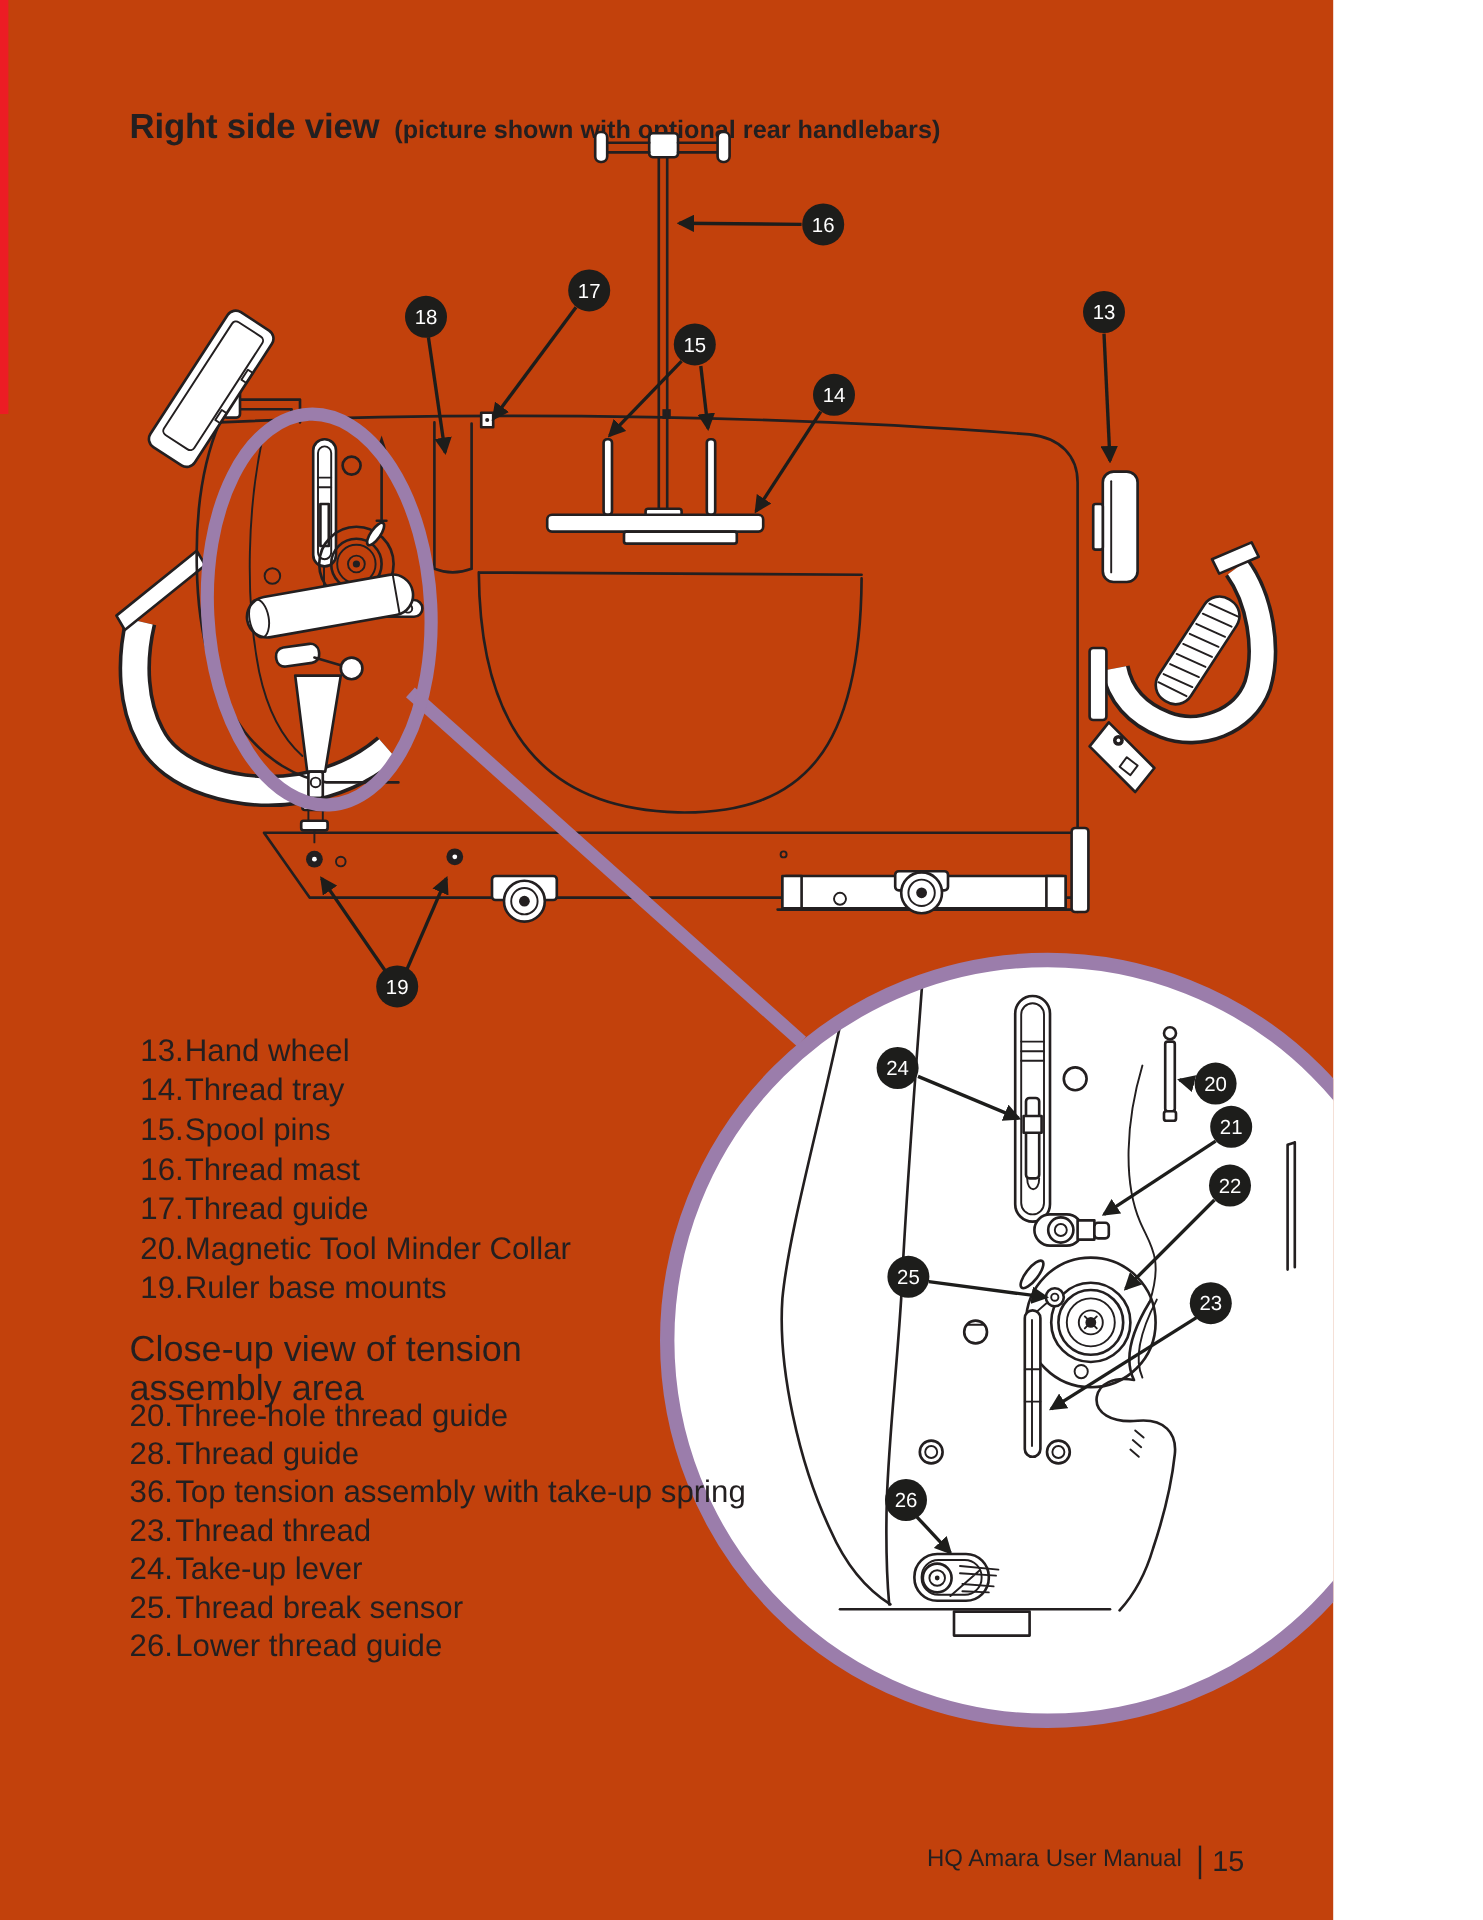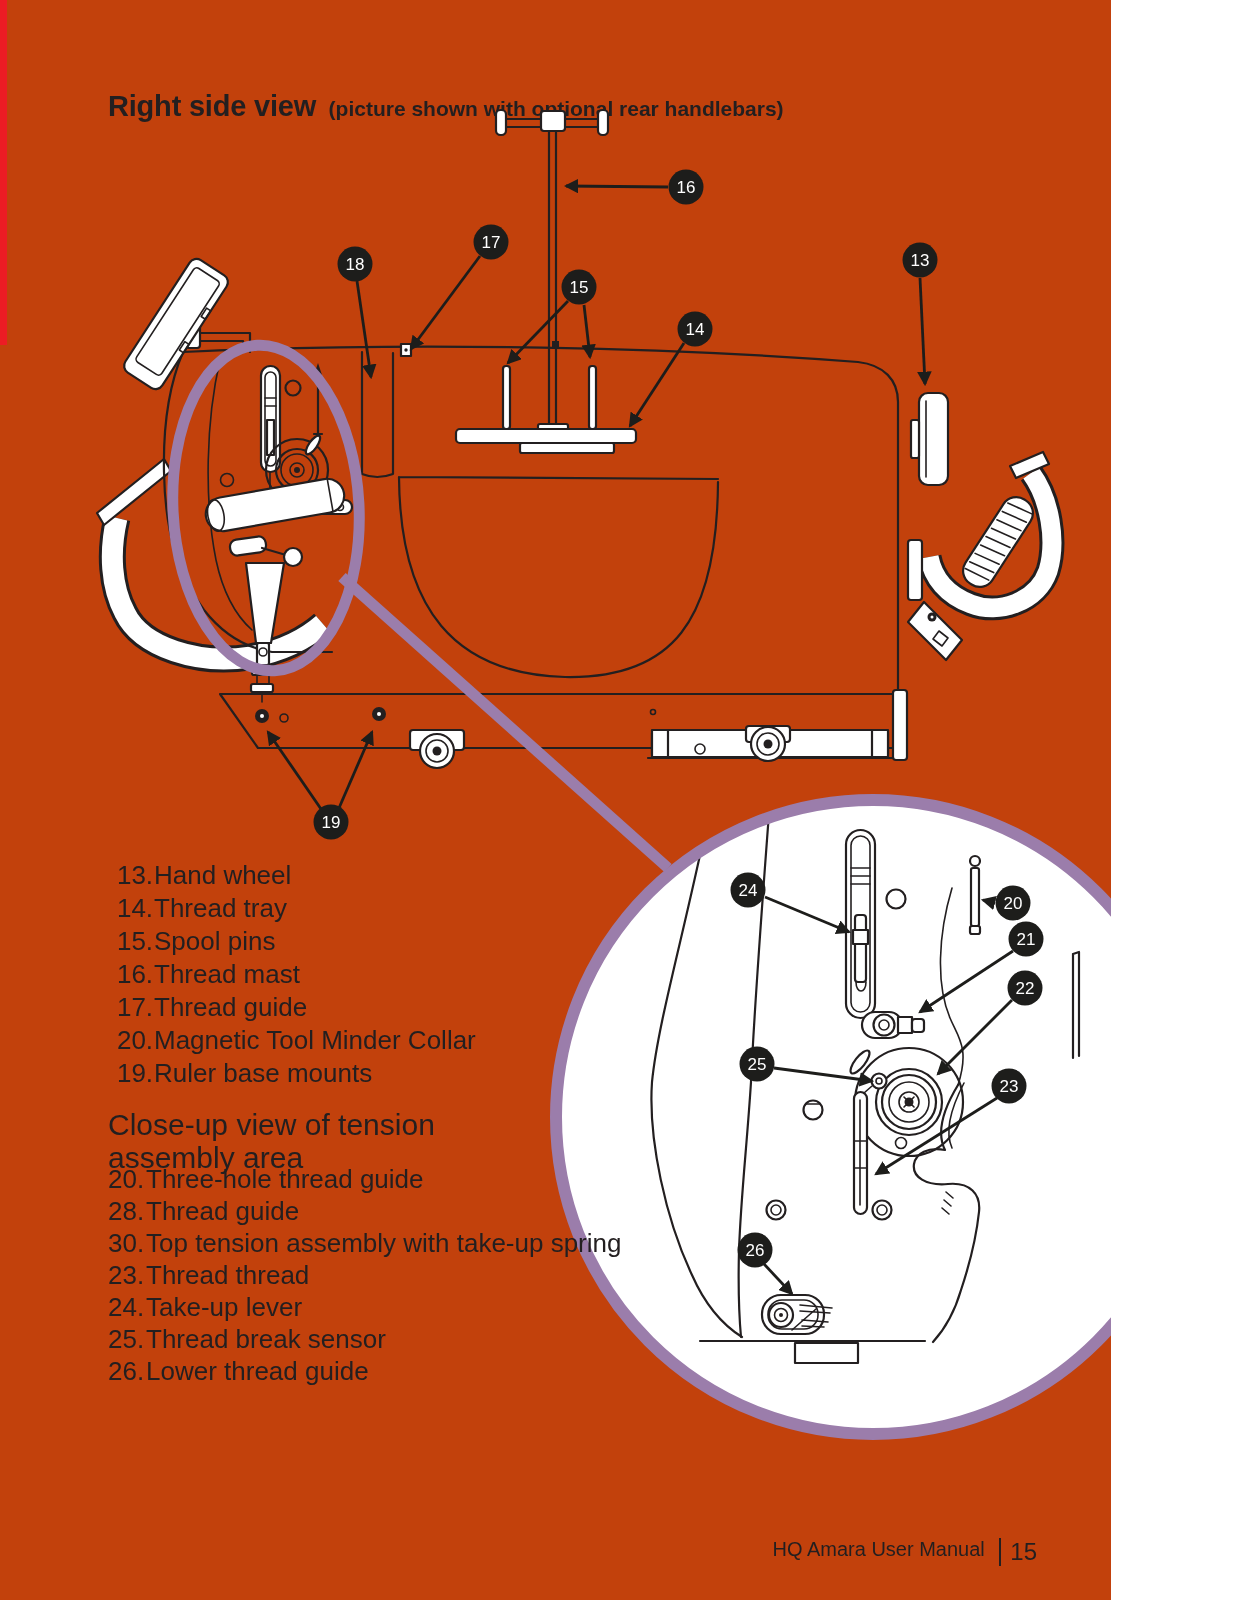--- a/index.html
+++ b/index.html
@@ -413,21 +413,21 @@
   <div id="closeup-labels" class="labels">
     <div class="lrow">
         <span class="num">20.</span>
         <span class="lab">Three-hole thread guide</span>
       </div>
     <div class="lrow">
         <span class="num">28.</span>
         <span class="lab">Thread guide</span>
       </div>
     <div class="lrow">
-        <span class="num">30.</span>
+        <span class="num">36.</span>
         <span class="lab">Top tension assembly with take-up spring</span>
       </div>
     <div class="lrow">
         <span class="num">23.</span>
         <span class="lab">Thread thread</span>
       </div>
     <div class="lrow">
         <span class="num">24.</span>
         <span class="lab">Take-up lever</span>
       </div>

